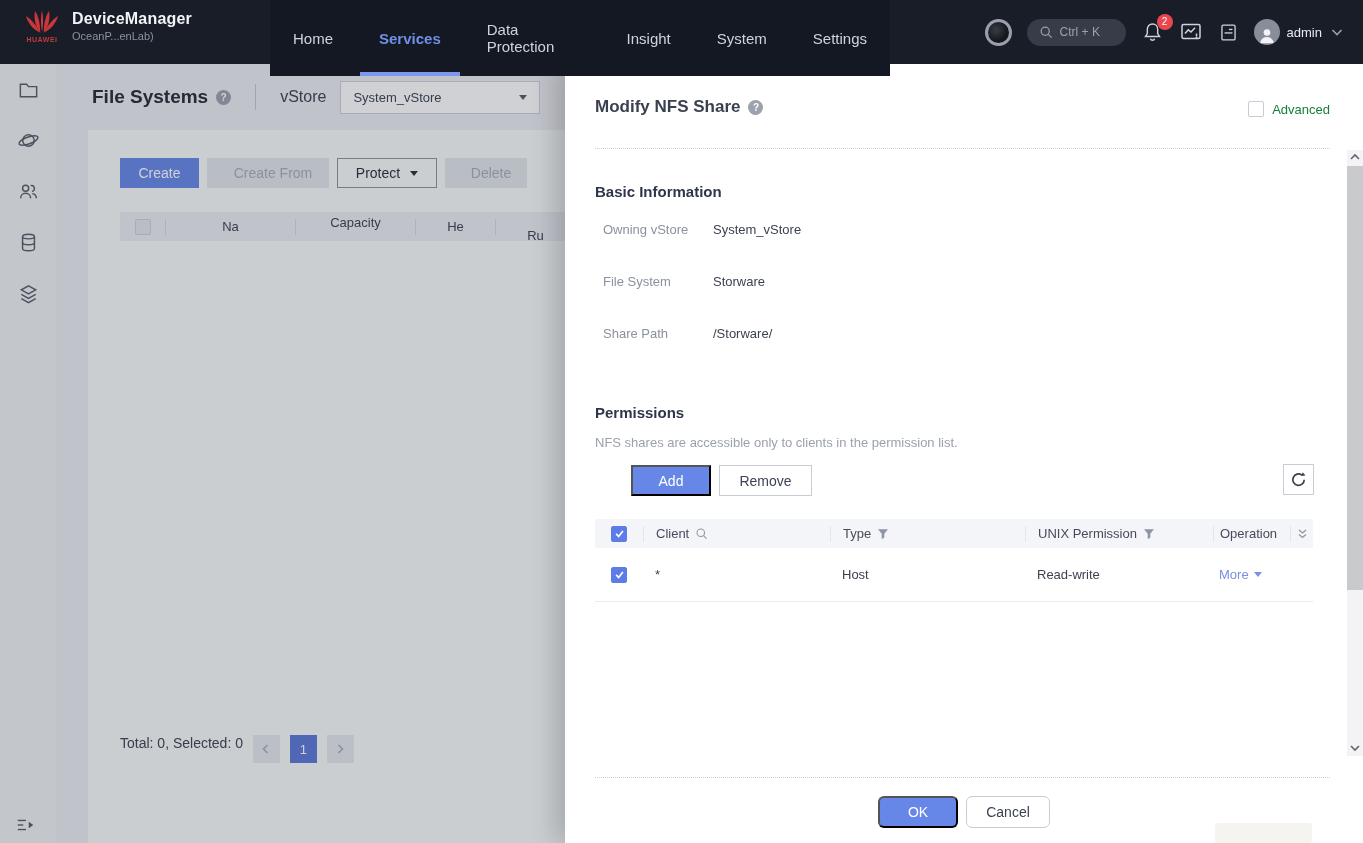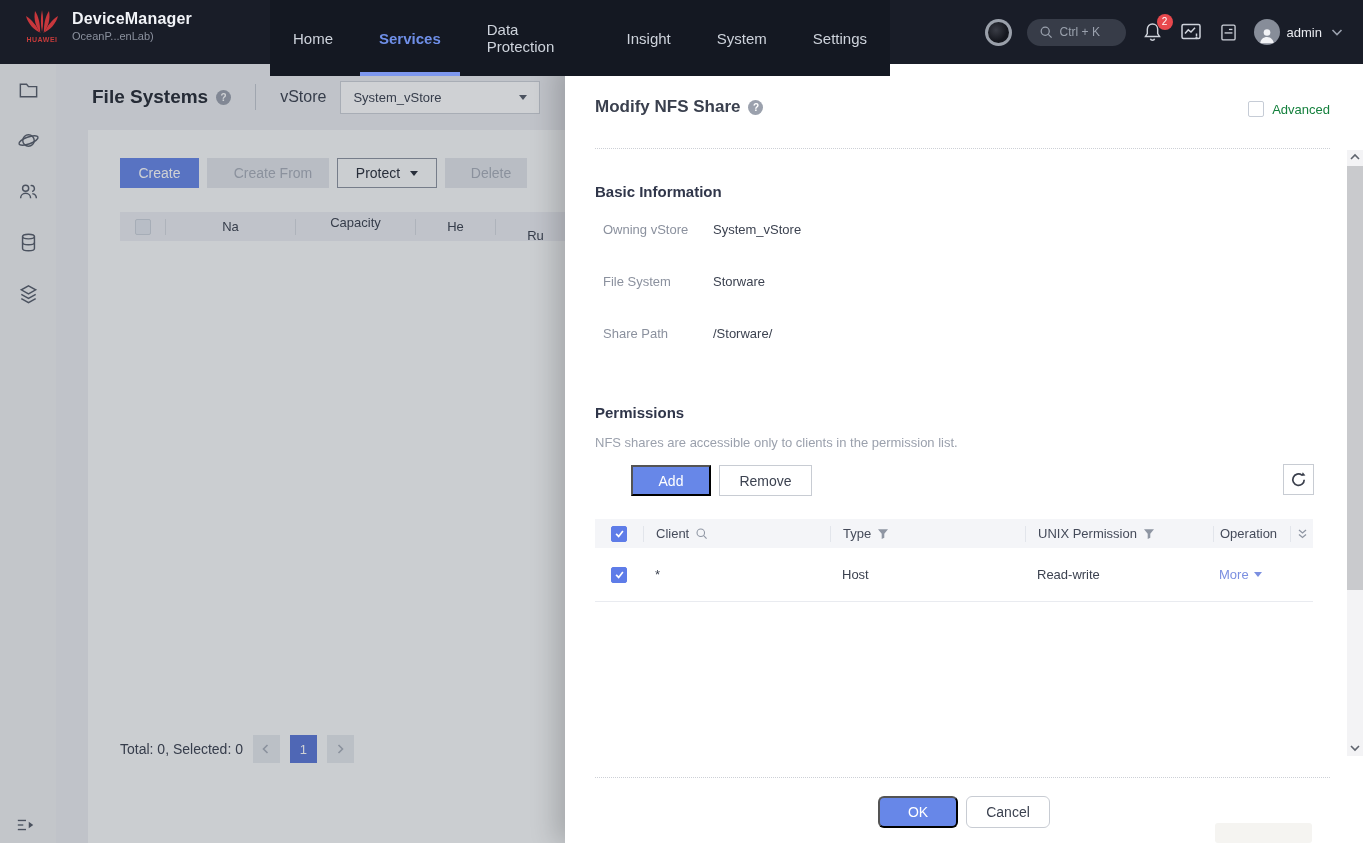--- a/index.html
+++ b/index.html
@@ -50,21 +50,21 @@
   .btn-outline { background:#FAFBFC; border:1px solid #8E94A0; color:#2A2F3A; }
   .w-create{width:79px;} .w-cfrom{width:122px;} .w-protect{width:100px; gap:10px;} .w-delete{width:82px;}
   .caret { width:0; height:0; border-left:4.5px solid transparent; border-right:4.5px solid transparent; border-top:5.5px solid currentColor; display:inline-block; }
   .fs-thead { position:absolute; left:32px; top:82px; right:0; height:29px; background:#ECEEF2; display:flex; align-items:center; font-size:13px; color:#3C4250; }
   .fs-col { display:flex; align-items:center; gap:5px; height:16px; padding:0 8px; border-right:1px solid #D5D9DF;flex-direction:column; }
   .fs-col:last-child { border-right:none; }
   .c-check{width:46px; justify-content:center;} .c-name{width:130px;} .c-cap{width:120px; justify-content:flex-end;} .c-he{width:80px;} .c-ru{width:80px;margin-top:18px;} .c-created{flex:1;}
   .cb { width:16px; height:16px; border:1px solid #C6CCD6; background:#fff; border-radius:2px; display:flex; align-items:center; justify-content:center; cursor:pointer; flex:none; }
   .cb.dim { background:#E2E6ED; border-color:#CBD1DA; }
   .cb.on { background:#5E7CE8; border-color:#5E7CE8; }
-  .pagination { position:absolute; left:32px; bottom:80px; display:flex; align-items:center; gap:10px; font-size:14px; color:#3C4250; }
+  .pagination { position:absolute; left:32px; bottom:80px; display:flex; align-items:flex-start; gap:10px; font-size:14px; color:#3C4250; }
   .pgbtn { width:27px; height:28px; display:flex; align-items:center; justify-content:center; background:#E6E9EE; color:#A7AEB9; cursor:pointer; }
   .pgbtn.cur { background:#5B78D8; color:#fff; font-size:13px; }
 
   
   .overlay { position:absolute; left:0; top:64px; right:0; bottom:0; background:rgba(38,44,60,0.22); z-index:5; }
 
   
   .dialog { position:absolute; left:565px; top:64px; width:798px; height:779px; background:#fff; z-index:10; box-shadow:-10px 0 24px rgba(0,0,0,0.18); }
   .dlg-title-row { position:absolute; left:30px; top:33px; display:flex; align-items:center; }
   .dlg-title { font-size:17px; font-weight:bold; color:#3A404E; }

